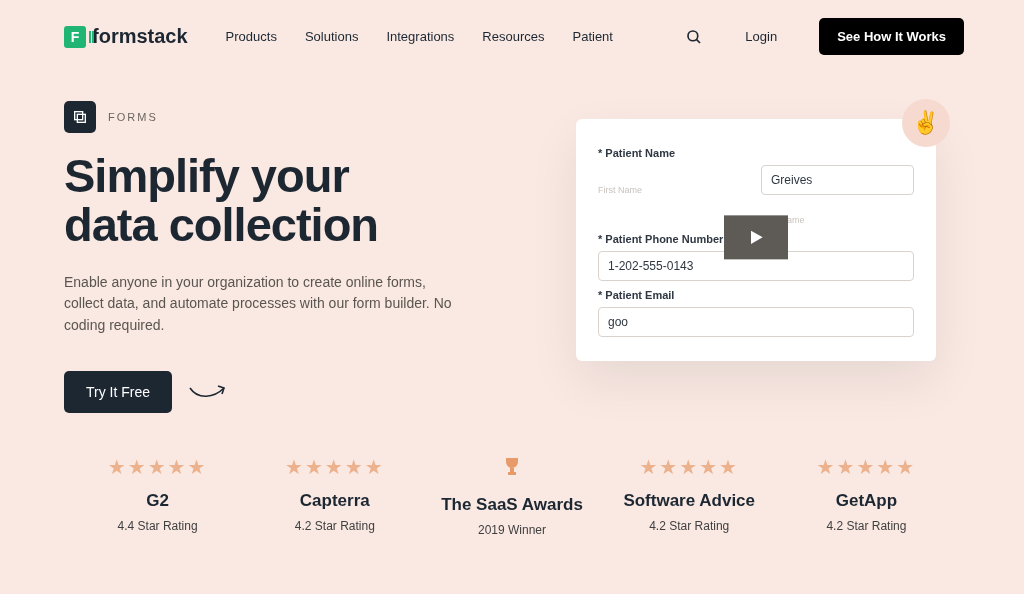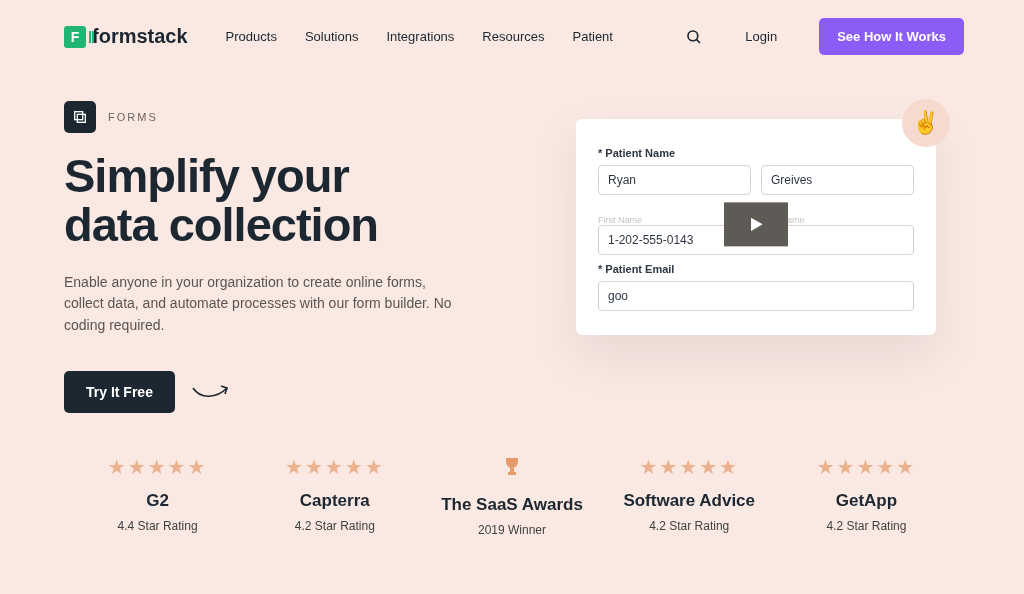--- a/index.html
+++ b/index.html
@@ -28,39 +28,39 @@
   }
   .logo .mark::after{
     content:""; position:absolute; right:-5px; width:2px; height:12px; background:#21b573; box-shadow:3px 0 0 #21b573;
   }
   .nav-links { display:flex; gap:28px; margin-left:14px; }
   .nav-links a { font-size:13px; color:#1c2732; text-decoration:none; font-weight:500; cursor:pointer;}
   .nav-spacer { flex:1; }
   .search-icon { width:18px; height:18px; cursor:pointer; }
   .login { font-size:13px; font-weight:500; cursor:pointer; margin-left:18px;}
   .cta-btn {
-    background:#8b5cf6; color:#fff; border:none; border-radius:5px;
+    background:#000000; color:#fff; border:none; border-radius:5px;
     padding:11px 18px; font-size:13px; font-weight:600; cursor:pointer; margin-left:18px;
   }
   
   .hero { display:flex; padding: 28px 60px 0 64px; gap:12px; }
   .hero-left { flex:0 0 430px; }
   .product-tag { display:flex; align-items:center; gap:12px; margin-bottom:18px;}
   .product-tag .ticon{
     width:32px; height:32px; background:#1c2732; border-radius:5px;
     display:flex; align-items:center; justify-content:center;
   }
   .product-tag .ticon svg{stroke:#fff;}
   .product-tag .tlabel{ font-size:11px; letter-spacing:2px; color:#6b6560;}
   h1.headline { font-size:47px; font-weight:800; line-height:1.05; letter-spacing:-1px; margin-bottom:22px;}
   .subhead { font-size:14px; line-height:1.55; color:#5a5550; max-width:400px; margin-bottom:34px;}
   .try-row{display:flex; align-items:center; gap:16px;}
   .try-btn{
     background:#1c2732; color:#fff; border:none; border-radius:5px;
-    padding:13px 22px; font-size:14px; font-weight:700; cursor:pointer;
+    padding:13px 22px; font-size:14px; font-weight:400; cursor:pointer;
   }
   .arrow-doodle{ width:40px; height:20px; }
   
   .hero-right{ flex:1; position:relative; padding-top:18px;}
   .card{
     background:#fff; border-radius:6px; box-shadow:0 20px 50px rgba(0,0,0,.08);
     padding:20px 22px 24px; width:360px; margin-left:auto; margin-right:28px; position:relative;
   }
   .avatar{
     position:absolute; top:-20px; right:-14px; width:48px; height:48px; border-radius:50%;
@@ -139,29 +139,29 @@
     </div>
   </div>
 
   <div class="hero-right">
     <div class="card">
       <div class="avatar">✌️</div>
 
       <div class="flabel">Patient Name</div>
       <div class="frow">
         <div style="flex:1">
-          <input class="finput" value="Ryan" style="">
           <div class="fhint">First Name</div>
         </div>
         <div style="flex:1">
           <input class="finput" value="Greives" style="">
           <div class="fhint">Last Name</div>
         </div>
       </div>
 
+      <div class="flabel">Patient Phone Number</div>
       <input class="finput" value="1-202-555-0143" style="">
 
       <div class="flabel">Patient Email</div>
       <input class="finput" value="goo" style="">
 
       <div class="play-overlay">
         <svg width="20" height="20" viewBox="0 0 24 24">
             <path d="M6 4 L20 12 L6 20 Z"></path>
           </svg>
       </div>

